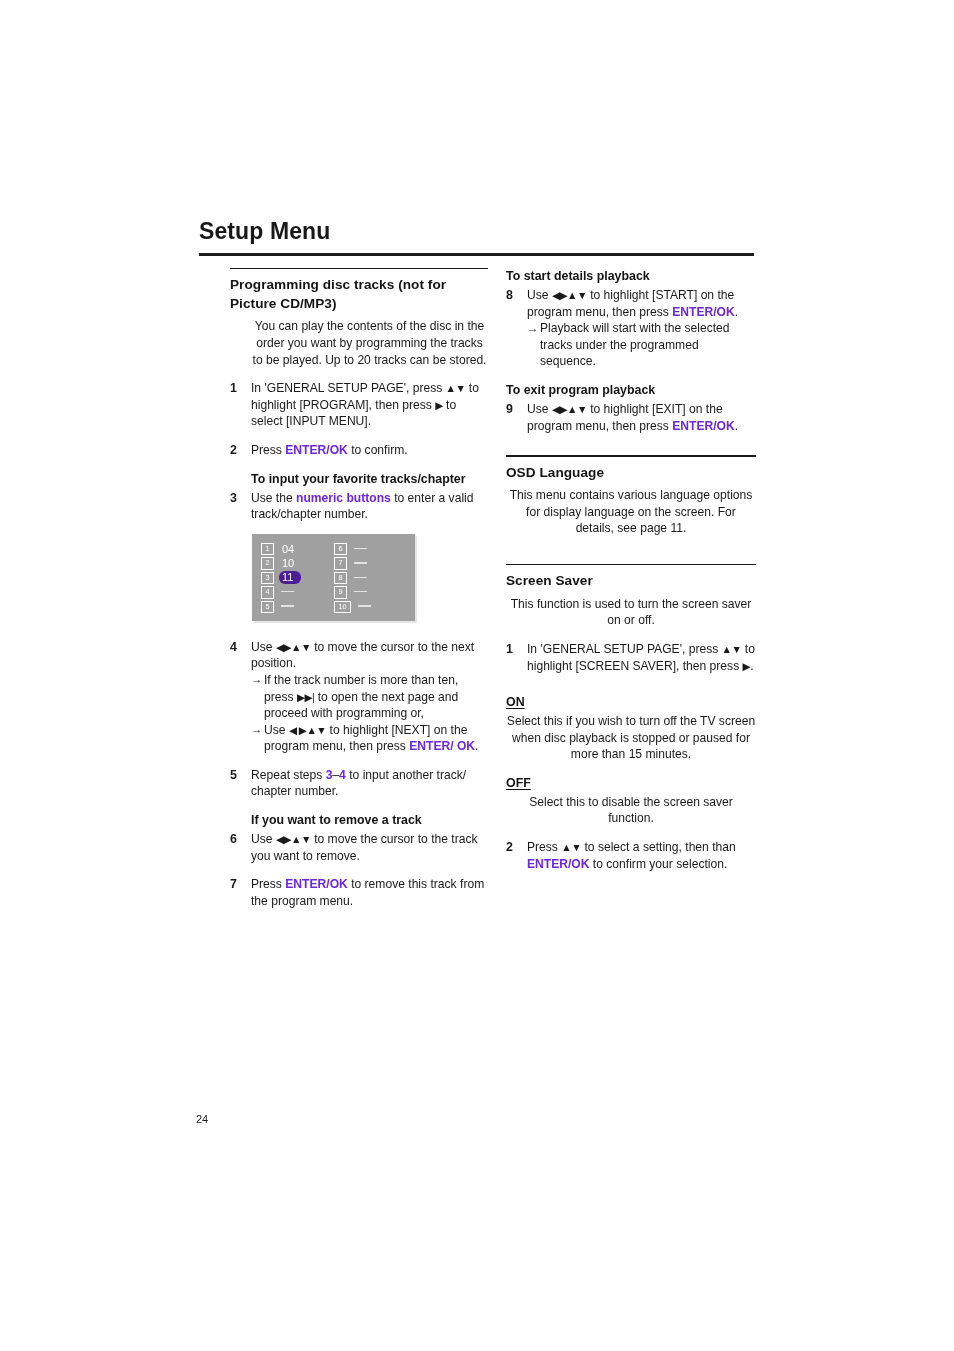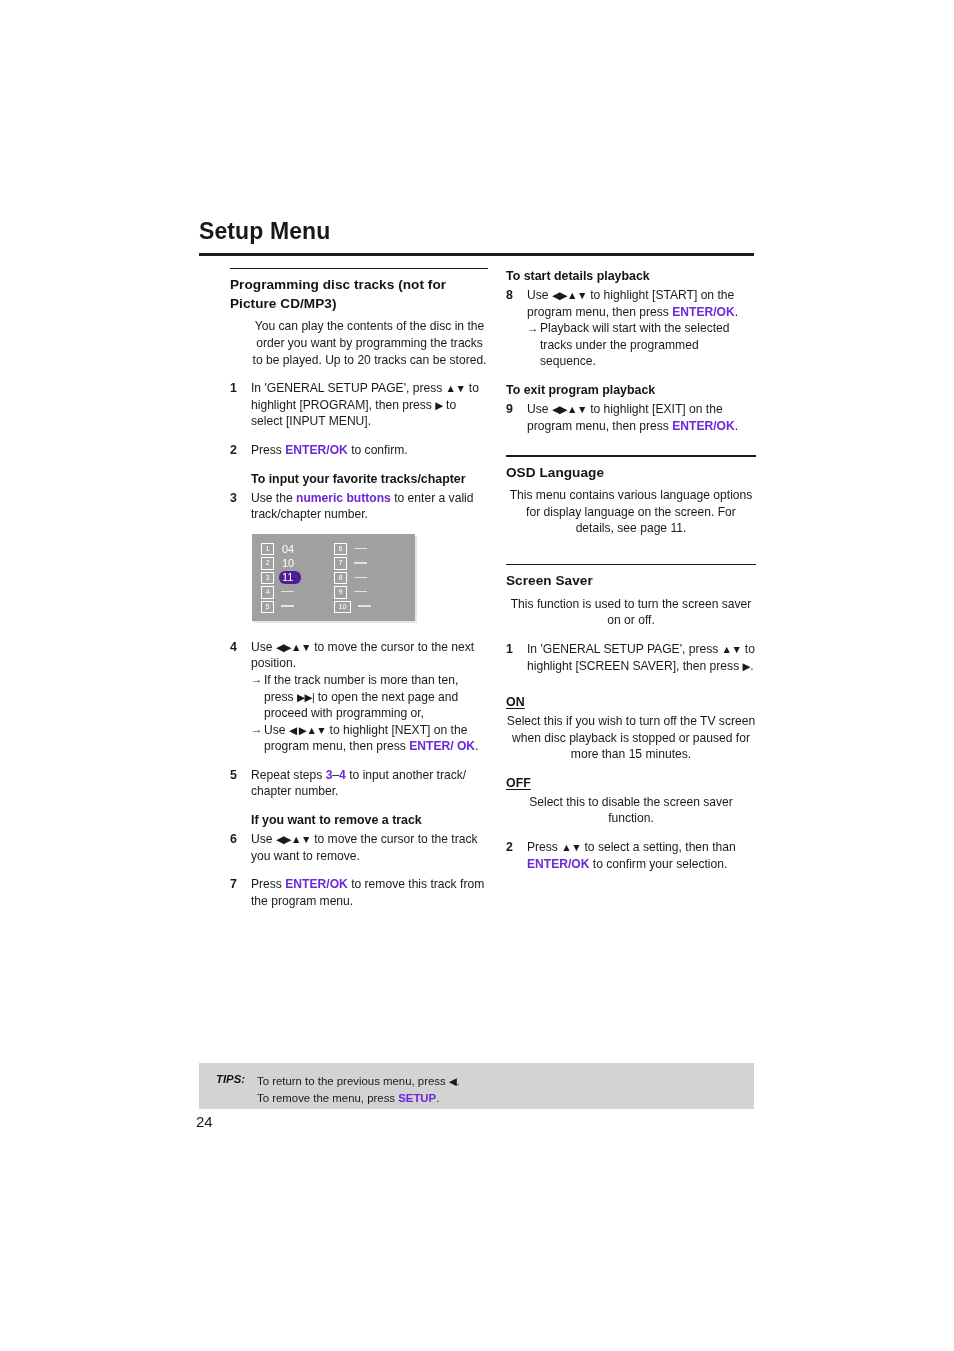--- a/index.html
+++ b/index.html
@@ -205,21 +205,21 @@
     top: 10px;
     font-size: 11.4px;
     line-height: 16.5px;
     color: #1a1a1a;
   }
 
   .page-number {
     position: absolute;
     left: 196px;
     top: 1113px;
-    font-size: 15px;
+    font-size: 11px;
     color: #1a1a1a;
   }
 </style>
 </head>
 <body>
 
 <div class="page">
 
   <div class="chapter-title">Setup Menu</div>
   <div class="header-rule"></div>
@@ -375,23 +375,16 @@
     <h3 class="sub"><span class="u">OFF</span></h3>
     <p class="body">Select this to disable the screen saver function.</p>
 
     <div class="step">
       <span class="num">2</span>
       <span class="txt"><span>Press </span><span class="keys">▲▼</span><span> to select a setting, then than </span><b>ENTER/OK</b><span> to confirm your selection.</span></span>
     </div>
 
   </div>
 
-  <div class="tips">
-    <div class="tips-label">TIPS:</div>
-    <div class="tips-lines">
-      <div><span>To return to the previous menu, press </span><span class="keys">◀</span><span>.</span></div>
-      <div><span>To remove the menu, press </span><b>SETUP</b><span>.</span></div>
-    </div>
-  </div>
 
   <div class="page-number">24</div>
 
 </div>
 
 </body></html>

